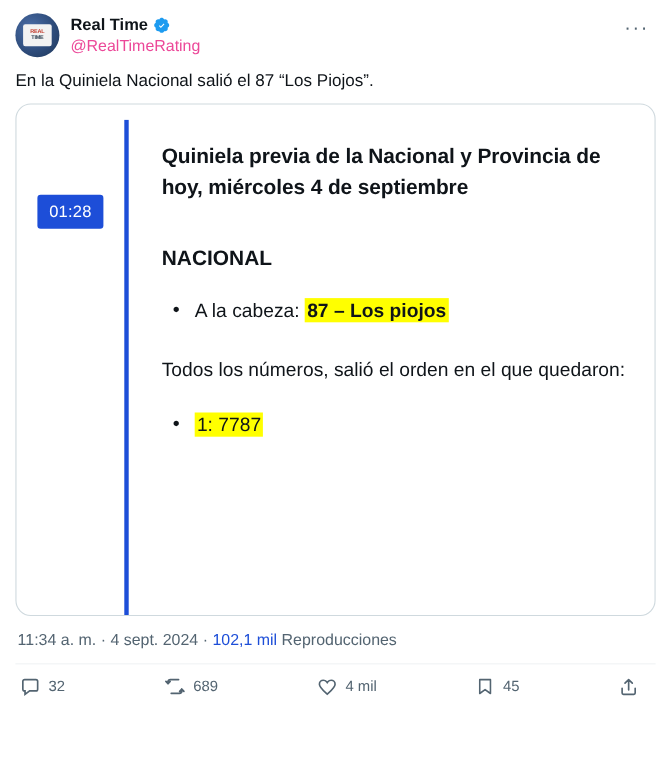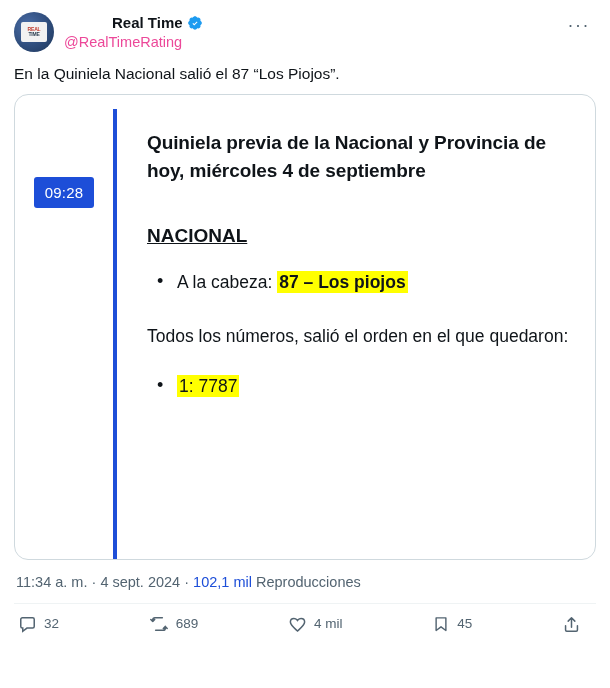--- a/index.html
+++ b/index.html
@@ -41,21 +41,21 @@
     align-items: center; justify-content: center;
     line-height: 1;
   }
   .avatar .logo-box .l1 {
     font-size: 5px; font-weight: bold; color: #c0392b; letter-spacing: -0.2px;
   }
   .avatar .logo-box .l2 {
     font-size: 5px; font-weight: bold; color: #2c3e50; letter-spacing: -0.2px;
   }
   .names { display: flex; flex-direction: column; justify-content: center; padding-top: 1px;}
-  .name-row { display: flex; align-items: center; gap: 4px; margin-left: 48px; }
+  .name-row { display: flex; align-items: center; gap: 4px; }
   .dispname {
     font-size: 15px; font-weight: bold; color: #0f1419; line-height: 19px;
   }
   .verified {
     width: 16px; height: 16px; flex: none; display:block;
   }
   .handle {
     font-size: 14.5px; color: #ec4899; line-height: 19px; margin-top: 1px;
   }
   .more {
@@ -116,21 +116,20 @@
   .art-title {
     font-size: 19px;
     font-weight: bold;
     line-height: 28px;
     color: #0f1419;
     letter-spacing: -0.1px;
   }
   .art-h2 {
     font-size: 19px;
     font-weight: bold;
-    text-decoration: underline;
     margin-top: 40px;
     color: #0f1419;
   }
   ul.art-list {
     list-style: none;
     margin-top: 22px;
   }
   ul.art-list li {
     position: relative;
     padding-left: 30px;
@@ -215,21 +214,21 @@
       <div class="handle">@RealTimeRating</div>
     </div>
     <div class="more">···</div>
   </div>
 
   <div class="body-text">En la Quiniela Nacional salió el 87 “Los Piojos”.</div>
 
   <div class="card">
     <div class="card-inner">
       <div class="card-left">
-        <div class="time-badge">09:28</div>
+        <div class="time-badge">01:28</div>
       </div>
       <div class="card-rule"></div>
       <div class="card-right">
         <div class="art-title">Quiniela previa de la Nacional y Provincia de hoy, miércoles 4 de septiembre</div>
         <div class="art-h2">NACIONAL</div>
         <ul class="art-list">
           <li><span>A la cabeza: </span><span class="hl">87 – Los piojos</span></li>
         </ul>
         <div class="art-p">Todos los números, salió el orden en el que quedaron:</div>
         <ul class="art-list art-list-2">

